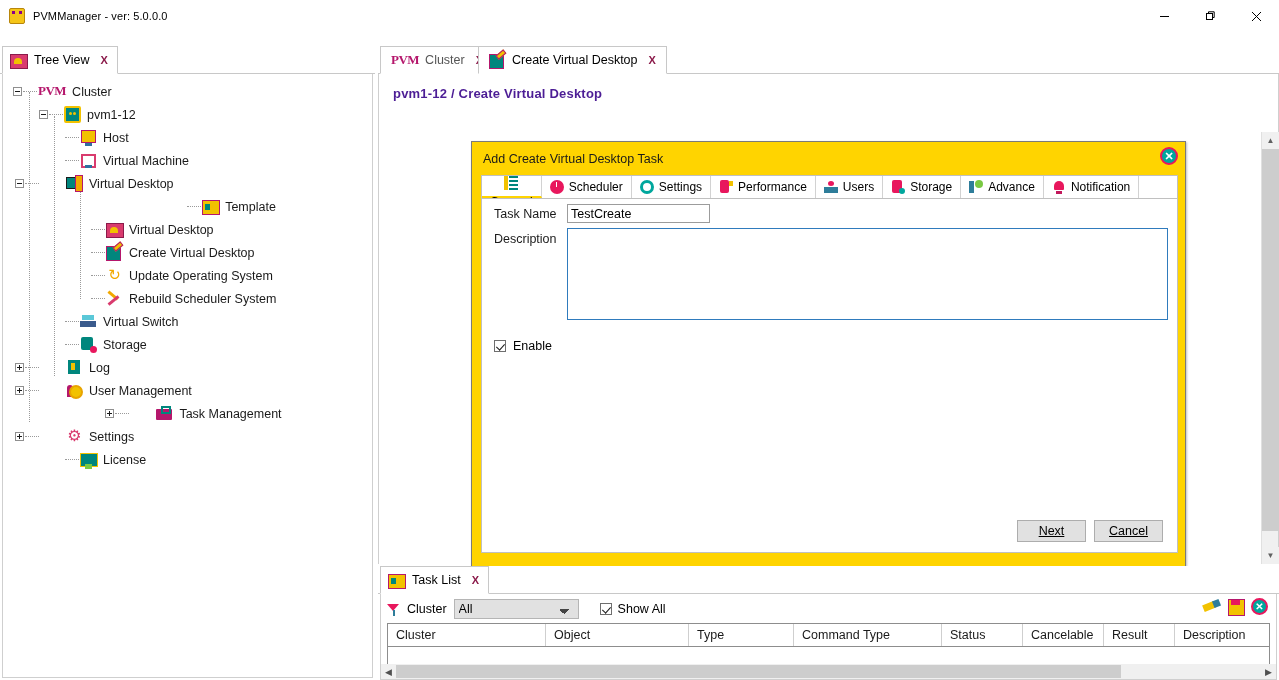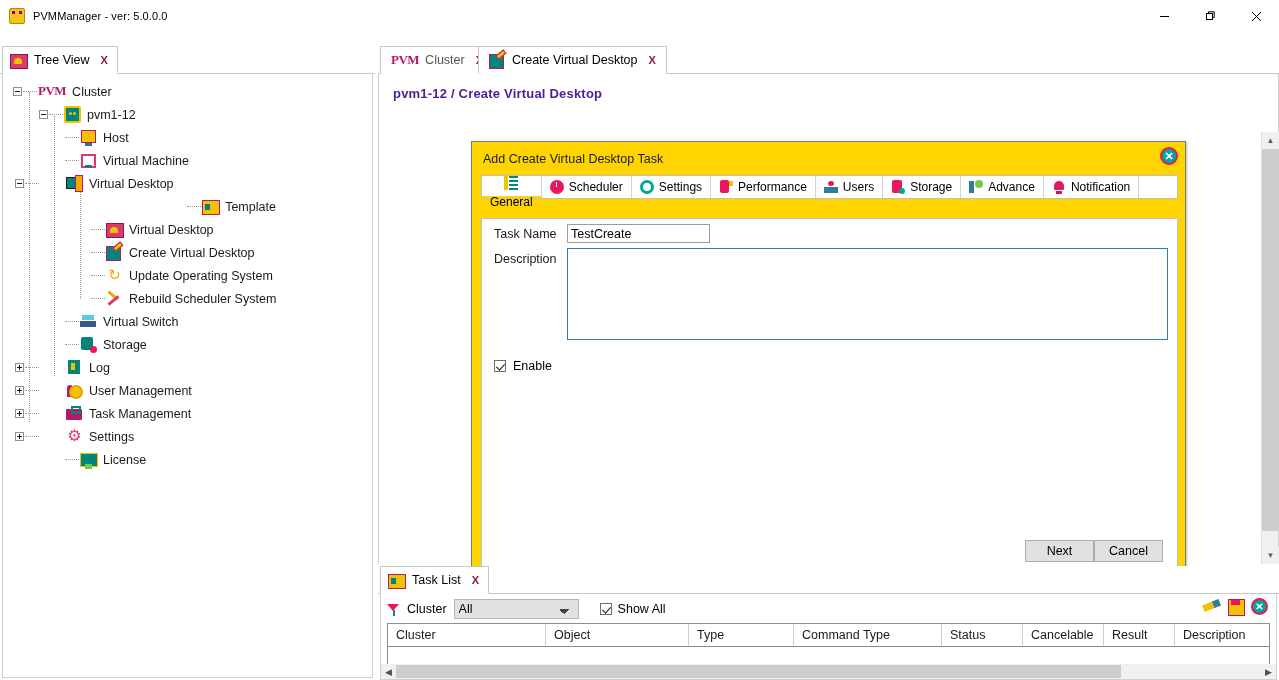--- a/index.html
+++ b/index.html
@@ -207,21 +207,21 @@
   .ti-users::after{content:"";position:absolute;left:4px;top:1px;width:6px;height:5px;background:#e8175d;border-radius:50%;}
   .ti-stor::before{content:"";position:absolute;left:1px;top:0;width:10px;height:13px;background:#e8175d;border-radius:2px;}
   .ti-stor::after{content:"";position:absolute;right:0;bottom:0;width:6px;height:6px;background:#00a79d;border-radius:50%;}
   .ti-adv::before{content:"";position:absolute;left:0;top:1px;width:5px;height:12px;background:#2e7d9a;}
   .ti-adv::after{content:"";position:absolute;right:0;top:0;width:8px;height:8px;background:#7ac943;border-radius:50%;}
   .ti-notif::before{content:"";position:absolute;left:2px;top:1px;width:10px;height:9px;background:#e8175d;border-radius:5px 5px 1px 1px;}
   .ti-notif::after{content:"";position:absolute;left:4px;bottom:0;width:6px;height:3px;background:#c2185b;}
 
   #dlg-body {
     position:absolute; left:9px; top:56px; width:697px; height:355px;
-    background:#fff; border:1px solid #c0c0c0;margin-top:20px;
+    background:#fff; border:1px solid #c0c0c0;
   }
   .fld-label { position:absolute; font-size:12.5px; color:#1a1a1a; }
   #taskname-input {
     position:absolute; left:85px; top:5px; width:143px; height:19px;
     border:1px solid #9c9c9c; background:#fff;
     font-family:"Liberation Sans", sans-serif; font-size:12.5px;
     padding:0 3px; color:#000; outline:none;
   }
   #desc-input {
     position:absolute; left:85px; top:29px; width:601px; height:92px;
@@ -234,21 +234,21 @@
     font-size:12.5px;
   }
   .cbox {
     width:12px;height:12px;border:1px solid #6e6e6e;background:#fff;
     position:relative; flex:none;
   }
   .cbox.checked::after{
     content:""; position:absolute; left:3px; top:1px; width:4px;height:7px;
     border:solid #1a1a1a; border-width:0 1.6px 1.6px 0; transform:rotate(42deg);
   }
-  #dlg-buttons { position:absolute; right:14px; bottom:10px; display:flex; gap:0; }
+  #dlg-buttons { position:absolute; right:14px; bottom:10px; display:flex; gap:8px;text-decoration:underline; }
   .dbtn {
     width:69px;height:22px; background:#e1e1e1; border:1px solid #adadad;
     font-family:"Liberation Sans", sans-serif; font-size:12.5px; color:#000;
     display:flex;align-items:center;justify-content:center;
   }
 
   
   #tasklist-panel {
     position:absolute; left:0; top:520px; width:901px; height:114px; background:#fff;
   }
@@ -427,21 +427,21 @@
       </div>
 
       <div class="tnode" style="padding-left:61px;">
         <span class="exp plus" style="margin-left:-49px;"></span>
         <span class="dots"></span>
           <span style="width:26px;display:inline-block;"></span>
         <span class="ico ic-user"></span>
         <span class="lbl">User Management</span>
       </div>
 
-      <div class="tnode" style="padding-left:61px;">
+      <div class="tnode" style="padding-left:61px;justify-content:center;">
         <span class="exp plus" style="margin-left:-49px;"></span>
         <span class="dots"></span>
           <span style="width:26px;display:inline-block;"></span>
         <span class="ico ic-task"></span>
         <span class="lbl">Task Management</span>
       </div>
 
       <div class="tnode" style="padding-left:61px;">
         <span class="exp plus" style="margin-left:-49px;"></span>
         <span class="dots"></span>

